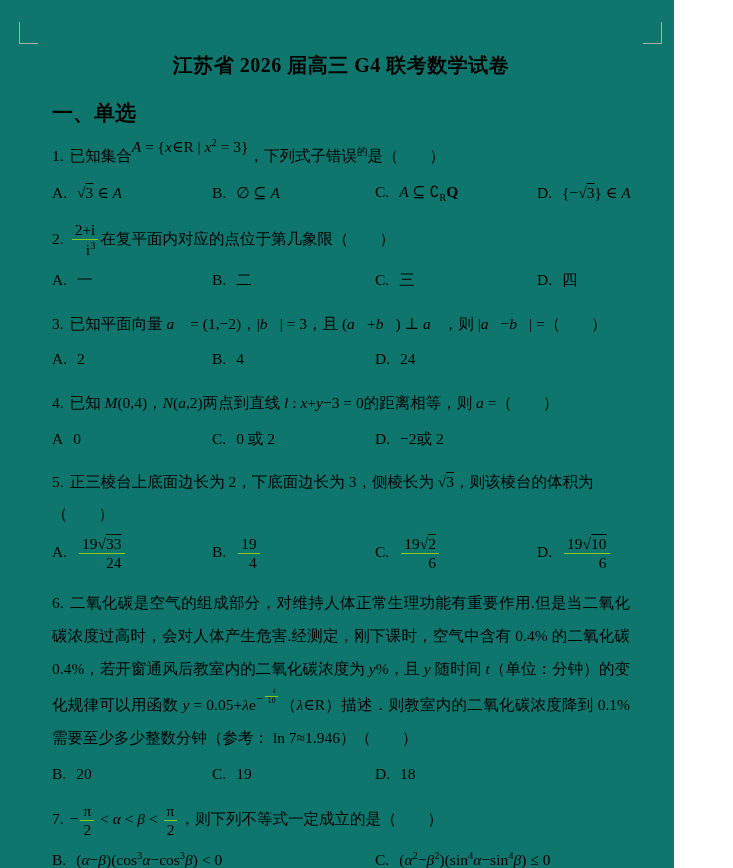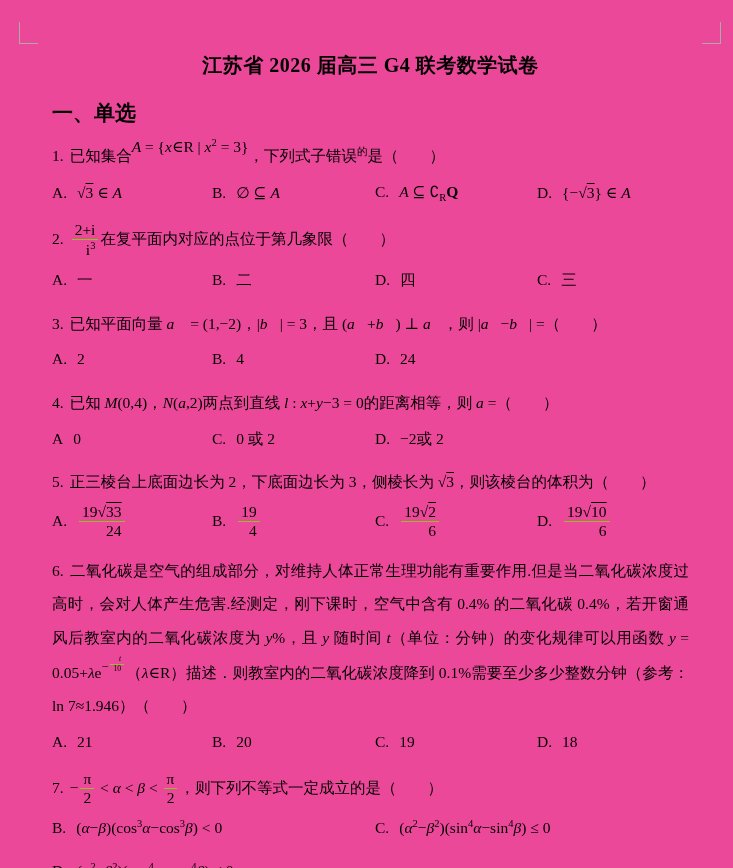--- a/index.html
+++ b/index.html
@@ -1,18 +1,18 @@
 <!DOCTYPE html>
 <html><head>
 <meta charset="utf-8">
 <style>
   html,body{margin:0;padding:0;background:#ffffff;}
   body{width:733px;height:868px;overflow:hidden;}
   .page{
-    position:relative;width:733px;height:868px;background:#ec4899;color:#000;
+    position:relative;width:674px;height:868px;background:#0f766e;color:#000;
     font-family:"Liberation Serif","DejaVu Serif",serif;
     font-size:15.5px;overflow:hidden;
   }
   .corner{position:absolute;width:18px;height:21px;top:22px;}
   .corner-tl{left:19px;border-left:1px solid #ababab;border-bottom:1px solid #ababab;}
   .corner-tr{right:12px;border-right:1px solid #ababab;border-bottom:1px solid #ababab;}
   .content{padding:52px 44px 0 52px;}
   h1.title{font-size:20px;font-weight:700;text-align:center;margin:0 0 0 0;letter-spacing:.5px;}
   h2.section{font-size:21px;font-weight:700;margin:20px 0 0 0;}
   .question{margin-top:13px;}
@@ -51,22 +51,22 @@
             <div class="option"><span class="opt-label">B.</span><span class="opt-body">∅ ⊆ <i>A</i></span></div>
             <div class="option"><span class="opt-label">C.</span><span class="opt-body"><i>A</i> ⊆ ∁<sub>R</sub><b>Q</b></span></div>
             <div class="option"><span class="opt-label">D.</span><span class="opt-body">{−<span class="sqrt">√<span class="r">3</span></span>} ∈ <i>A</i></span></div>
           </div>
         </section>
         <section class="question">
           <div class="stem"><span class="qnum">2.</span><span class="stem-text"><span class="frac"><span class="num">2+i</span><span class="den">i<sup>3</sup></span></span>在复平面内对应的点位于第几象限（　　）</span></div>
           <div class="options">
             <div class="option"><span class="opt-label">A.</span><span class="opt-body">一</span></div>
             <div class="option"><span class="opt-label">B.</span><span class="opt-body">二</span></div>
+            <div class="option"><span class="opt-label">C.</span><span class="opt-body">三</span></div>
             <div class="option"><span class="opt-label">D.</span><span class="opt-body">四</span></div>
-            <div class="option"><span class="opt-label">C.</span><span class="opt-body">三</span></div>
           </div>
         </section>
         <section class="question">
           <div class="stem"><span class="qnum">3.</span><span class="stem-text">已知平面向量 <i>a⃗</i> = (1,−2)，|<i>b⃗</i>| = 3，且 (<i>a⃗</i>+<i>b⃗</i>) ⊥ <i>a⃗</i>，则 |<i>a⃗</i>−<i>b⃗</i>| =（　　）</span></div>
           <div class="options">
             <div class="option"><span class="opt-label">A.</span><span class="opt-body">2</span></div>
             <div class="option"><span class="opt-label">B.</span><span class="opt-body">4</span></div>
             <div class="option"><span class="opt-label">D.</span><span class="opt-body">24</span></div>
           </div>
         </section>
@@ -83,21 +83,20 @@
           <div class="options">
             <div class="option"><span class="opt-label">A.</span><span class="opt-body"><span class="frac"><span class="num">19<span class="sqrt">√<span class="r">33</span></span></span><span class="den">24</span></span></span></div>
             <div class="option"><span class="opt-label">B.</span><span class="opt-body"><span class="frac"><span class="num">19</span><span class="den">4</span></span></span></div>
             <div class="option"><span class="opt-label">C.</span><span class="opt-body"><span class="frac"><span class="num">19<span class="sqrt">√<span class="r">2</span></span></span><span class="den">6</span></span></span></div>
             <div class="option"><span class="opt-label">D.</span><span class="opt-body"><span class="frac"><span class="num">19<span class="sqrt">√<span class="r">10</span></span></span><span class="den">6</span></span></span></div>
           </div>
         </section>
         <section class="question">
           <div class="stem para"><span class="qnum">6.</span><span class="stem-text">二氧化碳是空气的组成部分，对维持人体正常生理功能有重要作用.但是当二氧化碳浓度过高时，会对人体产生危害.经测定，刚下课时，空气中含有 0.4% 的二氧化碳 0.4%，若开窗通风后教室内的二氧化碳浓度为 <i>y</i>%，且 <i>y</i> 随时间 <i>t</i>（单位：分钟）的变化规律可以用函数 <i>y</i> = 0.05+<i>λ</i>e<sup class="efrac">−<span class="frac sm"><span class="num"><i>t</i></span><span class="den">10</span></span></sup>（<i>λ</i>∈R）描述．则教室内的二氧化碳浓度降到 0.1%需要至少多少整数分钟（参考： ln 7≈1.946）（　　）</span></div>
           <div class="options">
-            <div class="option"><span class="opt-label">A.</span><span class="opt-body">21</span></div>
             <div class="option"><span class="opt-label">B.</span><span class="opt-body">20</span></div>
             <div class="option"><span class="opt-label">C.</span><span class="opt-body">19</span></div>
             <div class="option"><span class="opt-label">D.</span><span class="opt-body">18</span></div>
           </div>
         </section>
         <section class="question">
           <div class="stem"><span class="qnum">7.</span><span class="stem-text">−<span class="frac"><span class="num">π</span><span class="den">2</span></span> &lt; <i>α</i> &lt; <i>β</i> &lt; <span class="frac"><span class="num">π</span><span class="den">2</span></span>，则下列不等式一定成立的是（　　）</span></div>
           <div class="options two">
             <div class="option"><span class="opt-label">B.</span><span class="opt-body">(<i>α</i>−<i>β</i>)(cos<sup>3</sup><i>α</i>−cos<sup>3</sup><i>β</i>) &lt; 0</span></div>
             <div class="option"><span class="opt-label">C.</span><span class="opt-body">(<i>α</i><sup>2</sup>−<i>β</i><sup>2</sup>)(sin<sup>4</sup><i>α</i>−sin<sup>4</sup><i>β</i>) ≤ 0</span></div>

